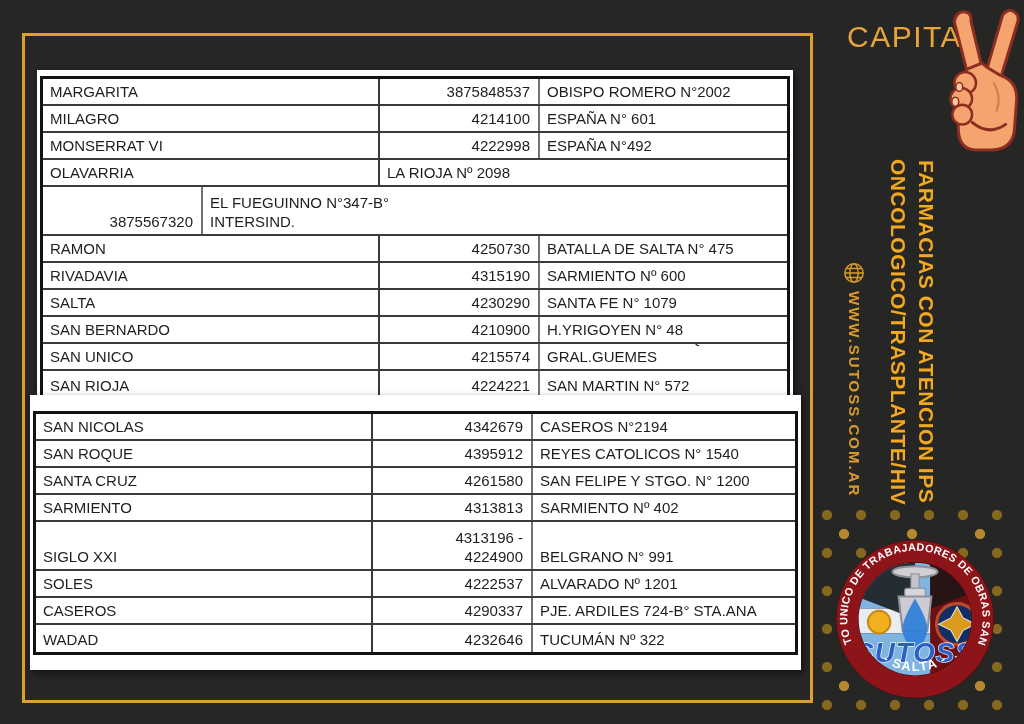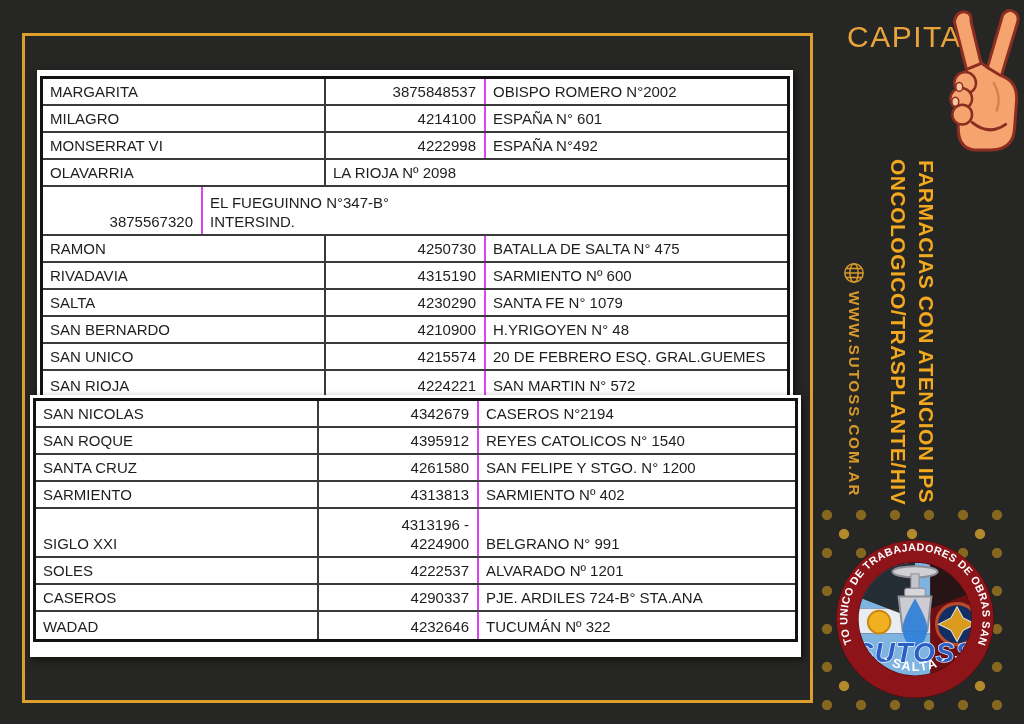--- a/index.html
+++ b/index.html
@@ -12,29 +12,29 @@
   }
   *{margin:0;padding:0;box-sizing:border-box}
   body{background:#000;font-family:"Liberation Sans",sans-serif}
   .stage{position:relative;width:1024px;height:724px;background:var(--bg);overflow:hidden}
 
   .gold-frame{position:absolute;left:22px;top:33px;width:791px;height:670px;border:3px solid var(--frame)}
 
   
   .page{position:absolute;background:#fff;box-shadow:2px 3px 7px rgba(0,0,0,.55)}
   .page1{left:37px;top:70px;width:756px;padding:6px 3px 0 3px}
-  .page2{left:30px;top:395px;width:771px;padding:3px 3px 15px 3px}
+  .page2{left:30px;top:395px;width:771px;padding:16px 3px 15px 3px}
   .ptable{border:3px solid #121212;background:#fff}
   .trow{display:flex;height:27px;border-bottom:2px solid #3a3a3a}
   .trow:last-child{border-bottom:none}
   .trow.tall{height:49px}
   .tcell{display:flex;align-items:flex-end;padding:1px 6px 3px 7px;font-size:15px;
          color:var(--tabletext);line-height:1.22;white-space:pre-line;overflow:hidden}
-  .c-name{width:283px;border-right:2px solid #3a3a3a}
-  .c-phone{width:160px;border-right:2px solid #d946ef;justify-content:flex-end;text-align:right;padding-right:8px}
+  .c-name{width:337px;border-right:2px solid #3a3a3a}
+  .c-phone{width:160px;border-right:2px solid #737373;justify-content:flex-end;text-align:right;padding-right:8px}
   .c-address{flex:1}
 
   
   .capital{position:absolute;left:847px;top:20px;font-size:30px;font-weight:normal;
            letter-spacing:1.5px;color:var(--gold)}
   .hand{position:absolute;left:934px;top:6px;width:90px;height:148px}
 
   .vheading{position:absolute;left:884px;top:156px;height:352px;writing-mode:vertical-rl;
             font-weight:bold;font-size:21px;line-height:28px;letter-spacing:.5px;
             color:var(--heading);text-align:center}

